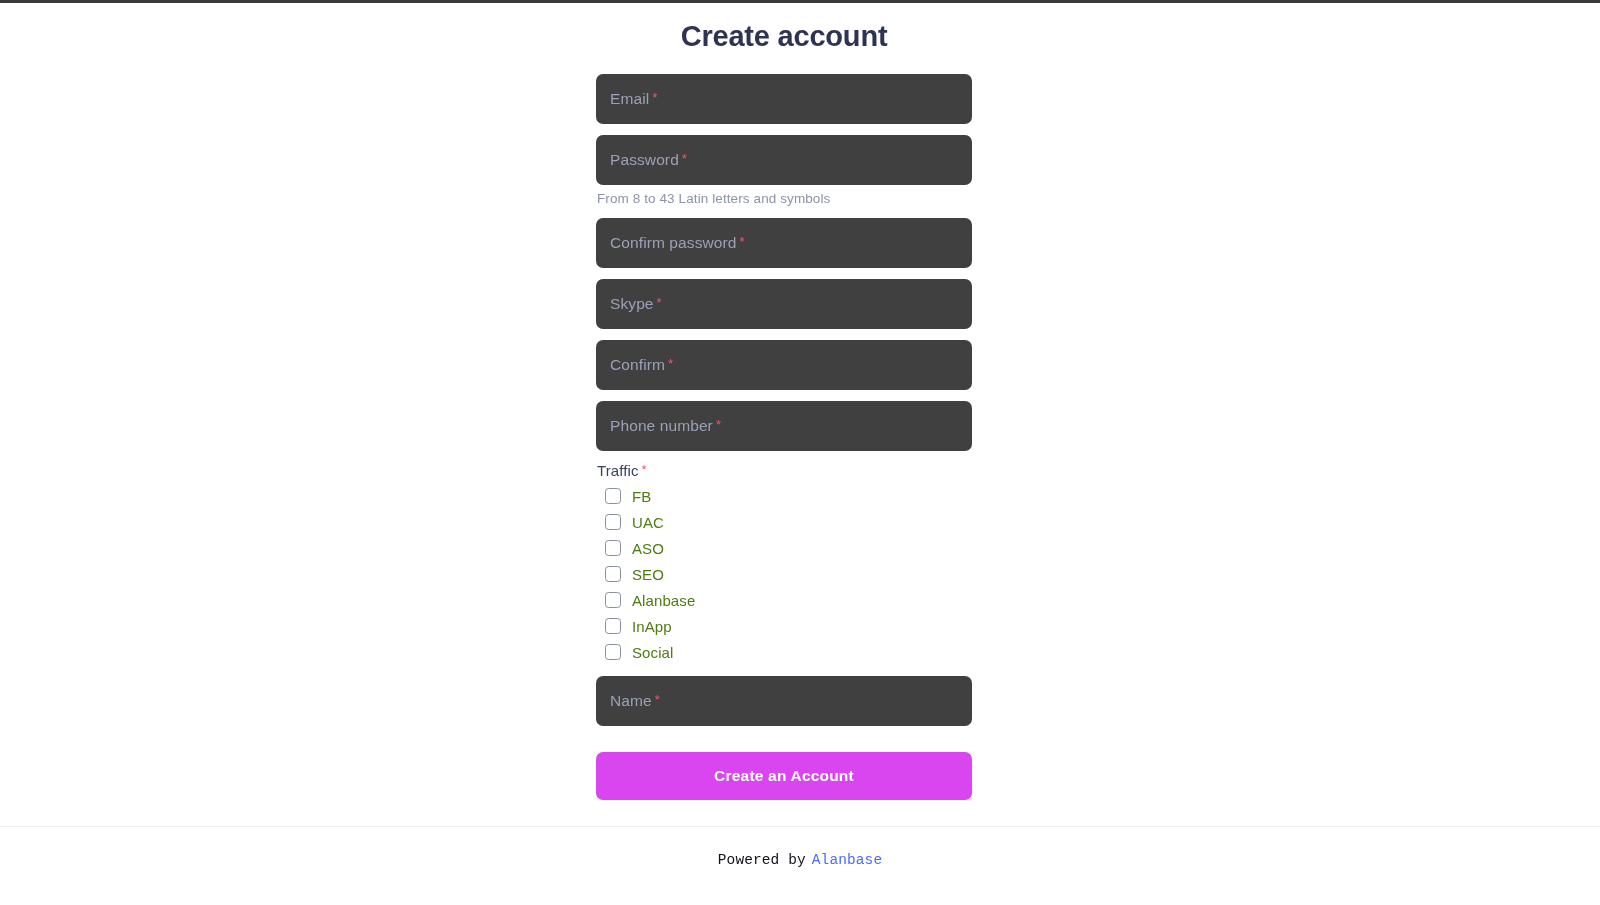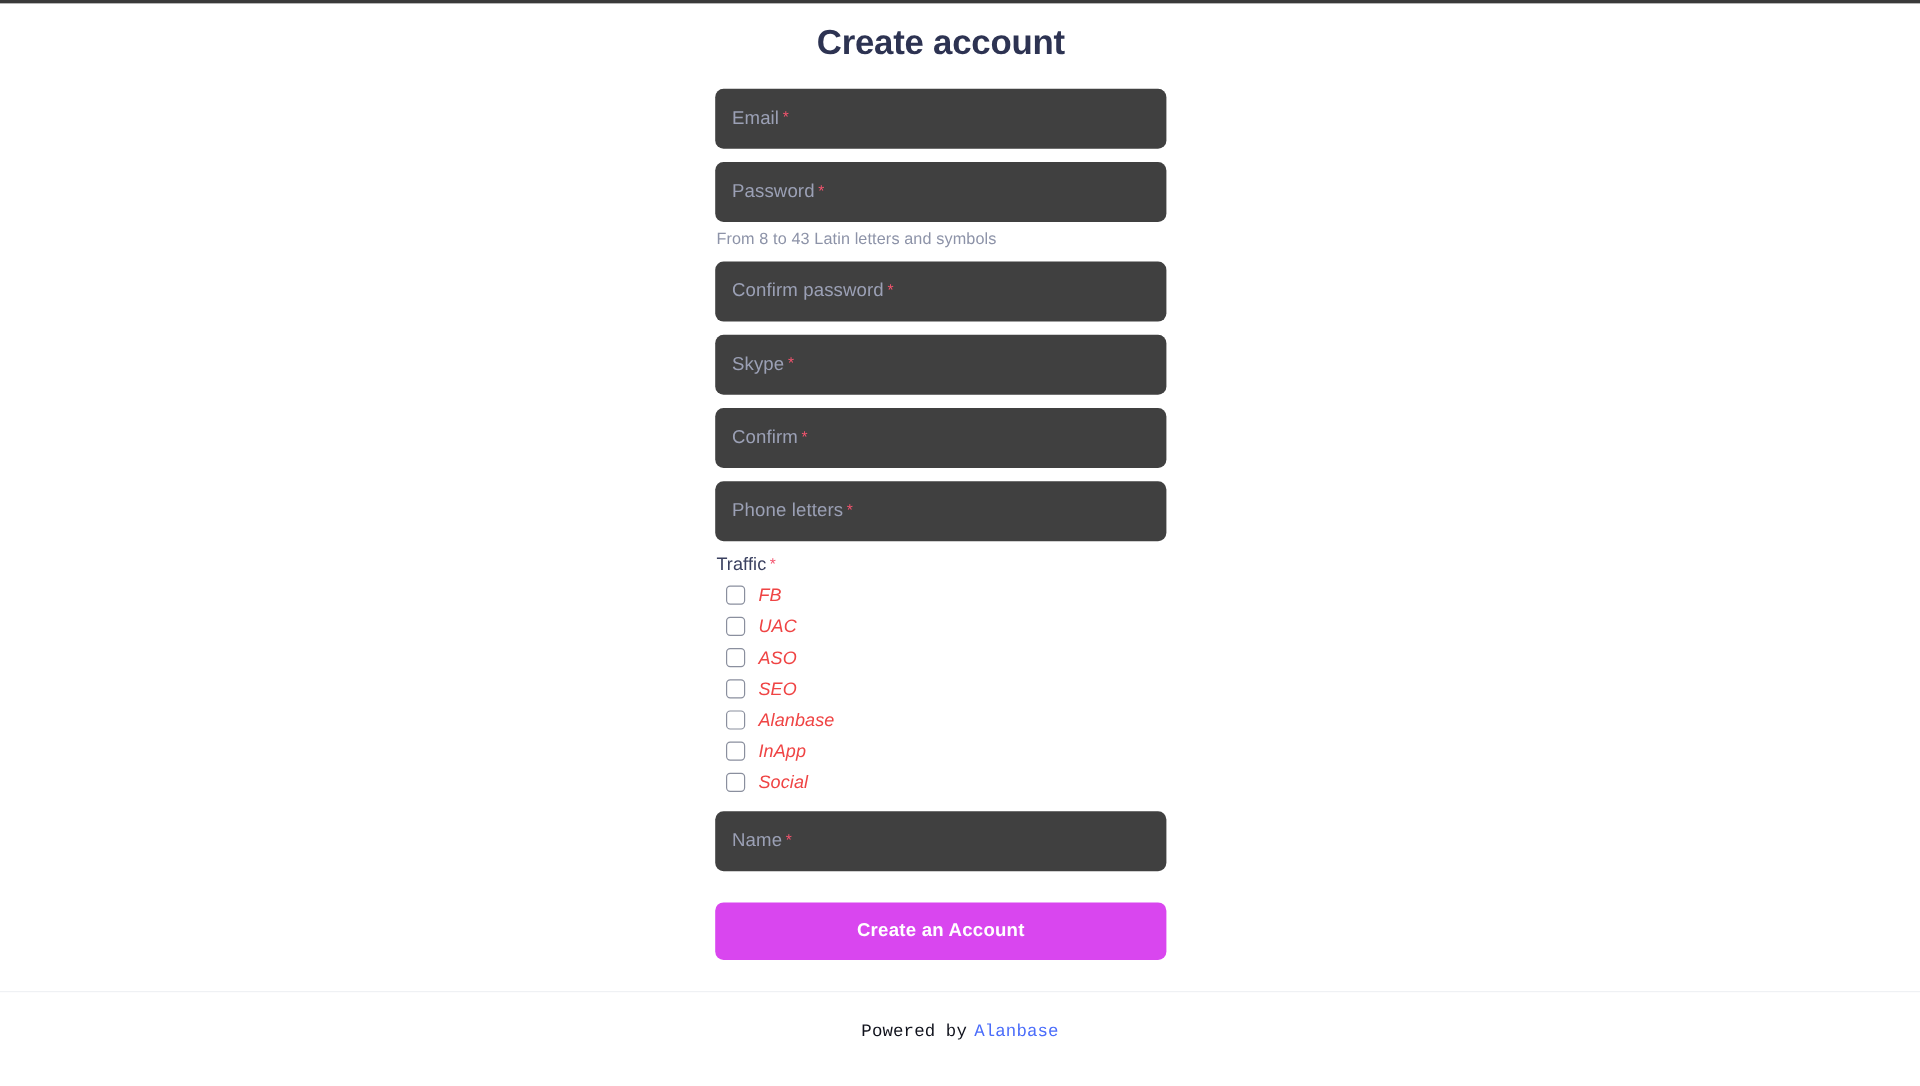--- a/index.html
+++ b/index.html
@@ -109,24 +109,23 @@
     width: 16px;
     height: 16px;
     min-width: 16px;
     border: 1.4px solid #8a8f9e;
     border-radius: 3.5px;
     background: #ffffff;
     margin-right: 11px;
   }
   .checkbox-label {
     font-size: 15px;
-    color: #ef4444;
+    color: #4d7c0f;
     letter-spacing: 0.1px;
     user-select: none;
-    font-style: italic;
   }
 
   .name-field { margin-top: 11px; }
 
   
   .submit-btn {
     width: 376px;
     height: 48px;
     background: #d946ef;
     color: #ffffff;
@@ -214,21 +213,21 @@
       </div>
 
       <div class="field">
         <span class="field-placeholder">
           <span>Confirm</span><span class="req">*</span>
         </span>
       </div>
 
       <div class="field">
         <span class="field-placeholder">
-          <span>Phone letters</span><span class="req">*</span>
+          <span>Phone number</span><span class="req">*</span>
         </span>
       </div>
 
       <div class="group-label">
         <span>Traffic</span><span class="req">*</span>
       </div>
 
       <div class="checkbox-list">
         <div class="checkbox-row">
           <span class="checkbox-box"></span>

